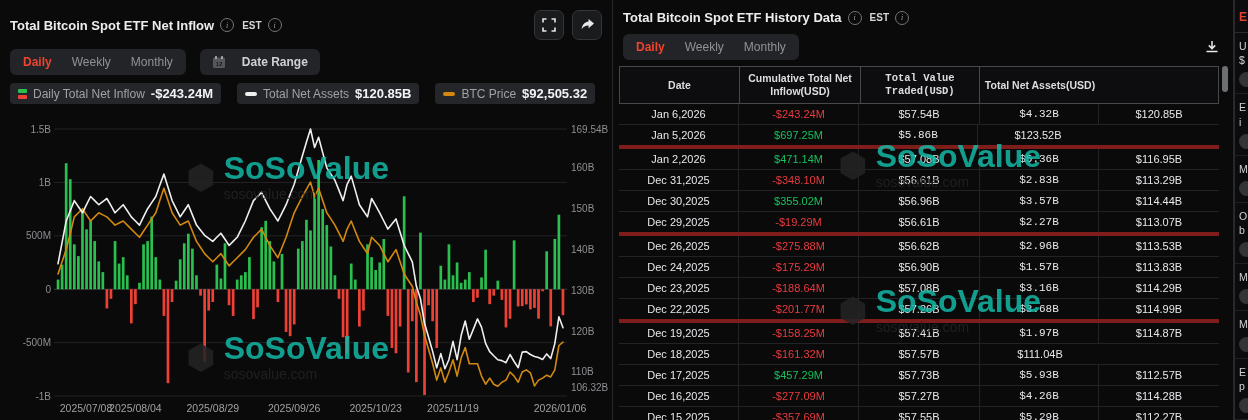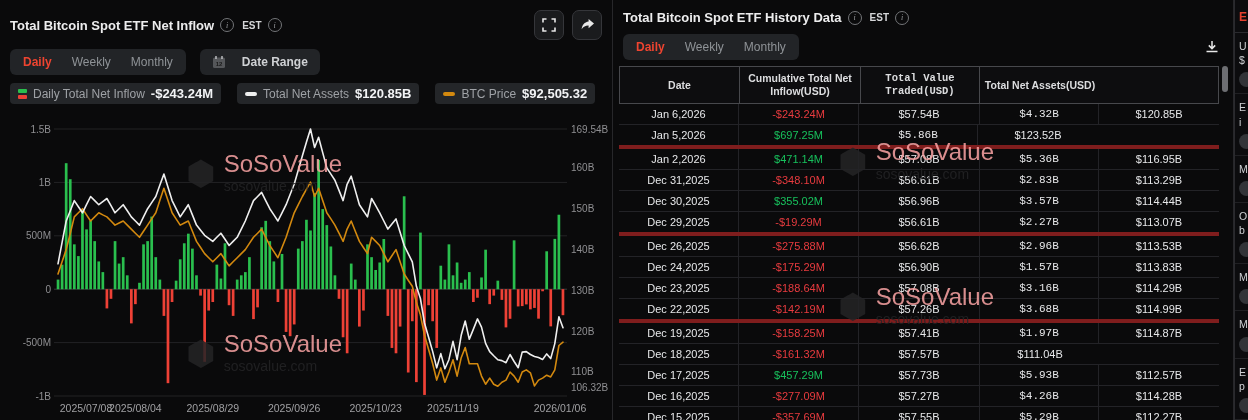--- a/index.html
+++ b/index.html
@@ -29,21 +29,21 @@
   .chip{display:inline-flex;align-items:center;gap:6px;background:#242629;border-radius:4px;
     padding:3px 8px;white-space:nowrap;}
   .chip .lbl{font-size:12px;color:#9fa2a6;}
   .chip .val{font-size:13px;font-weight:bold;color:#f2f3f5;}
   .chip .ic{display:flex;flex-direction:column;gap:2px;}
   .bar-ic{width:9px;height:4px;border-radius:1px;}
   .dash-ic{width:12px;height:4px;border-radius:2px;}
   .chart-wrap{position:absolute;left:0;top:104px;width:612px;height:272px;margin-left:18px;}
   .watermark{position:absolute;display:flex;align-items:center;gap:8px;pointer-events:none;opacity:.85;}
   .wm-hex{font-size:34px;color:#242426;line-height:1;}
-  .wm-name{font-size:24px;font-weight:normal;color:#fca5a5;line-height:1;}
+  .wm-name{font-size:32px;font-weight:bold;color:#14b8a6;line-height:1;}
   .wm-dom{font-size:14px;color:#242426;margin-top:2px;}
   
   .tbl{position:absolute;left:6px;top:66px;width:600px;}
   .thead{display:flex;border:1px solid #47484c;background:#0d0d0f;}
   .th{display:flex;align-items:center;justify-content:center;text-align:center;
     font-size:10.5px;font-weight:bold;color:#dcdddf;height:36px;line-height:1.2;
     border-right:1px solid #47484c;padding:0 4px;box-sizing:border-box;}
   .th:last-child{border-right:none;}
   .trow{display:flex;border-bottom:1px solid #232327;height:20px;}
   .trow.week{border-bottom:4px solid #7f1d1d;}
@@ -391,21 +391,21 @@
           </div>
           <div class="trow">
             <div class="td c0">Dec 23,2025</div>
             <div class="td c1 neg">-$188.64M</div>
             <div class="td c2">$57.08B</div>
             <div class="td c3">$3.16B</div>
             <div class="td c4">$114.29B</div>
           </div>
           <div class="trow week">
             <div class="td c0">Dec 22,2025</div>
-            <div class="td c1 neg">-$142.19M</div>
+            <div class="td c1 neg">-$201.77M</div>
             <div class="td c2">$57.26B</div>
             <div class="td c3">$3.68B</div>
             <div class="td c4">$114.99B</div>
           </div>
           <div class="trow">
             <div class="td c0">Dec 19,2025</div>
             <div class="td c1 neg">-$158.25M</div>
             <div class="td c2">$57.41B</div>
             <div class="td c3">$1.97B</div>
             <div class="td c4">$114.87B</div>

